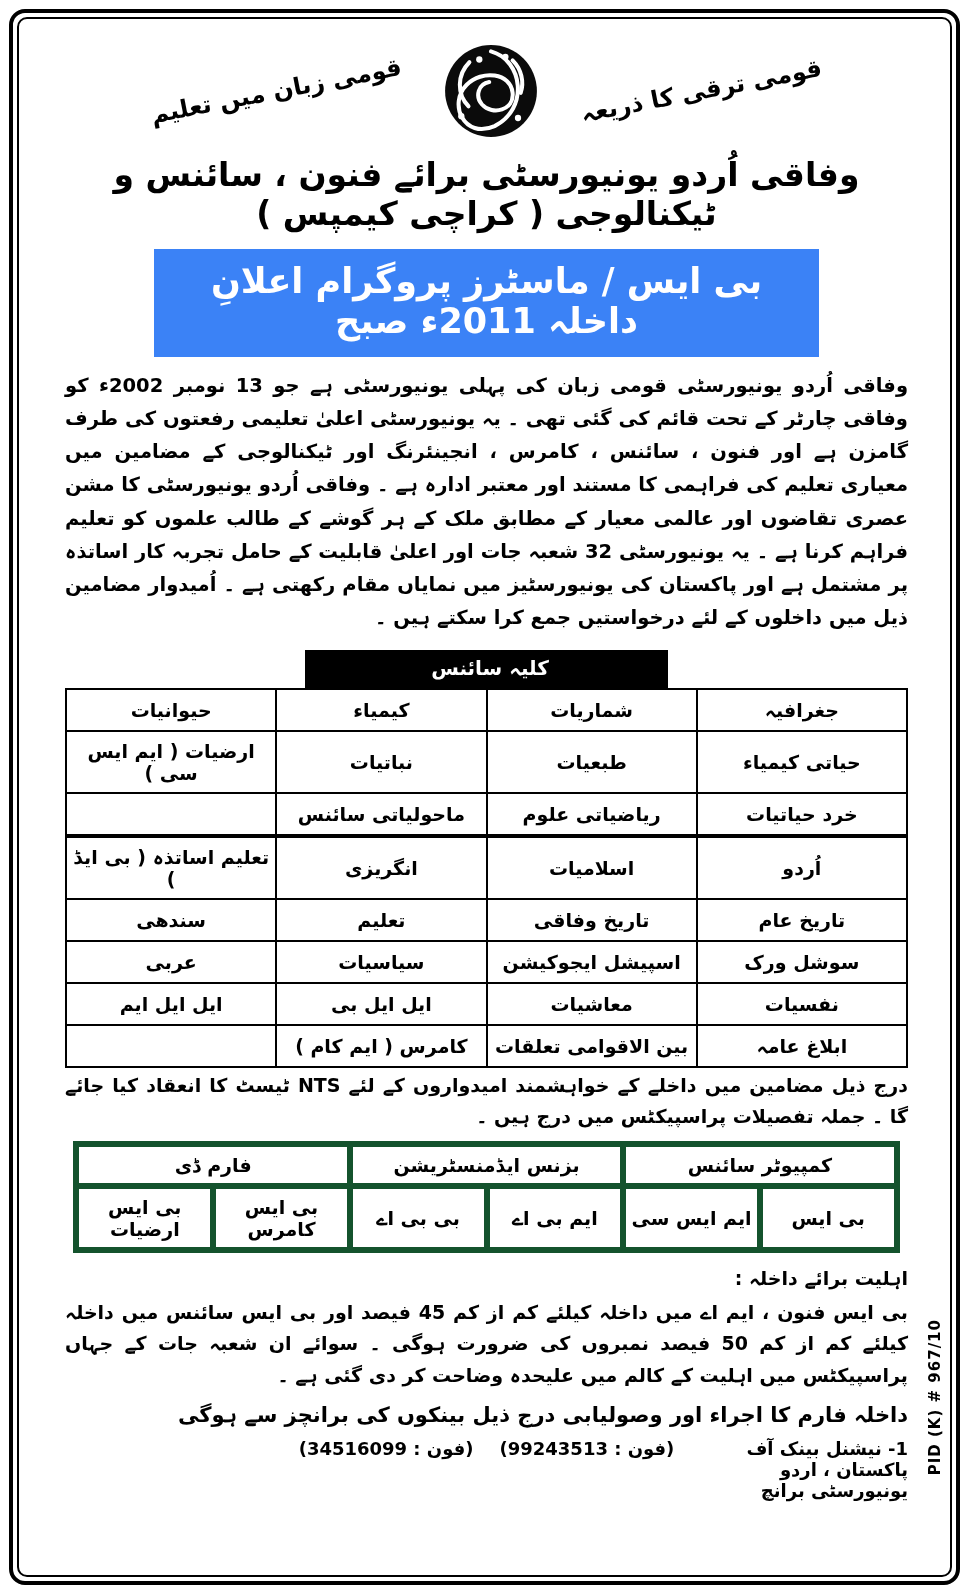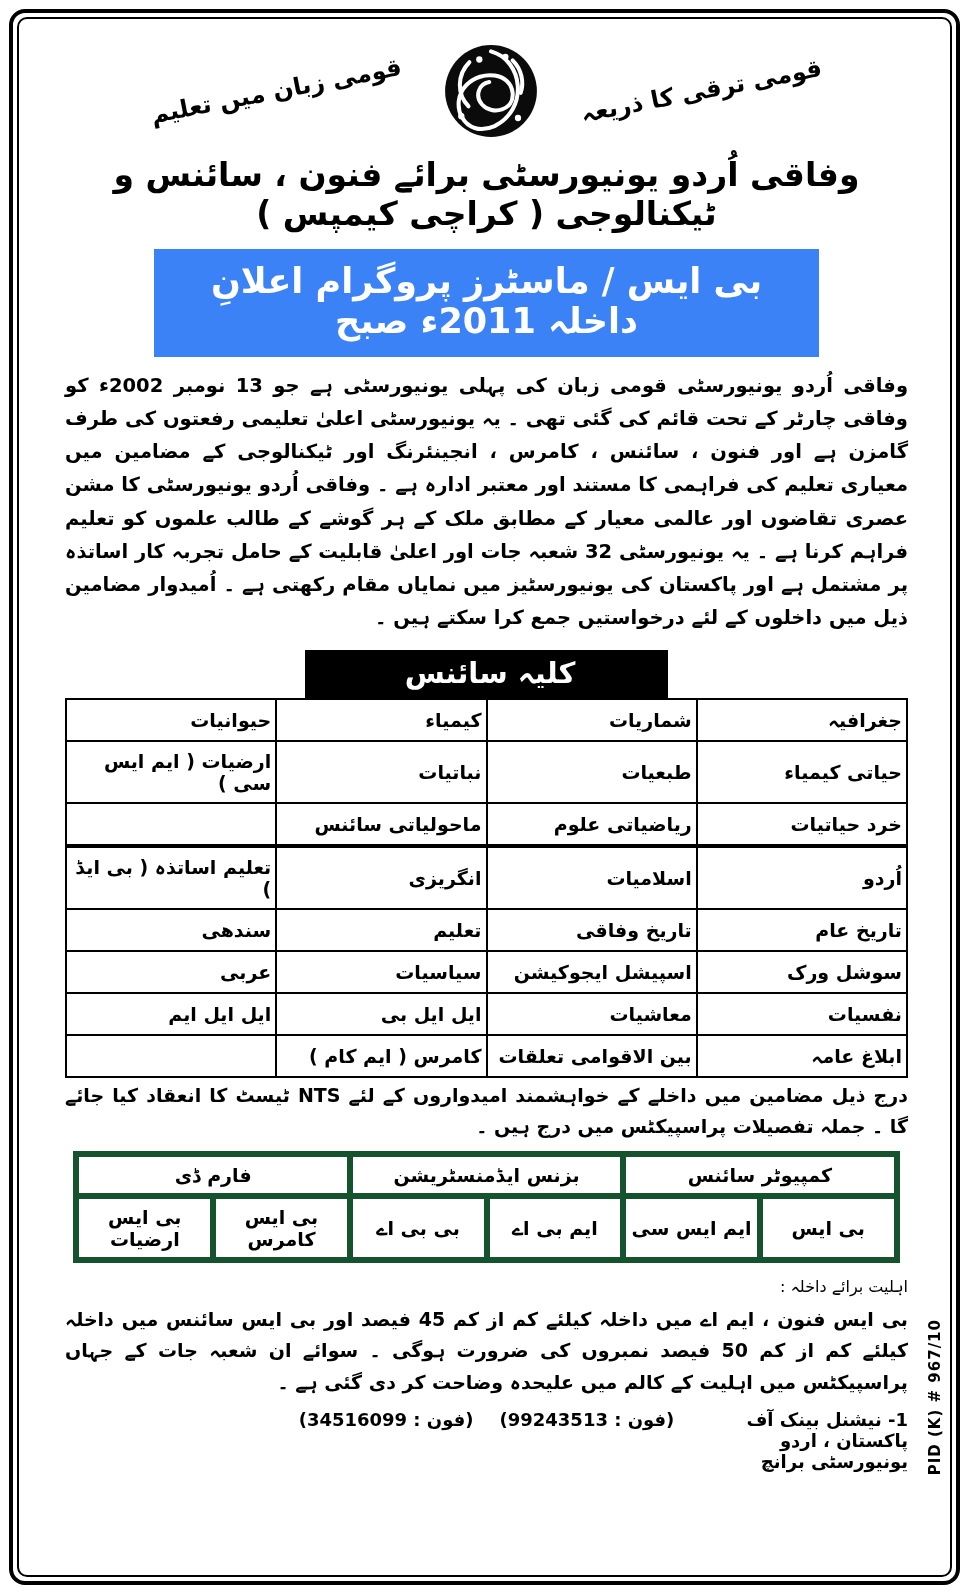--- a/index.html
+++ b/index.html
@@ -71,31 +71,32 @@
     line-height: 1.7;
     text-align: justify;
   }
 
   .fac-header {
     background: #000;
     color: #fff;
     width: 43%;
     margin: 16px auto 0 auto;
     text-align: center;
-    font-size: 29px;
+    font-size: 20px;
     font-weight: bold;
     padding: 6px 0 8px 7px;
   }
   table.subjects {
     width: 100%;
     border-collapse: collapse;
     table-layout: fixed;
   }
   table.subjects td, table.subjects th {
     border: 2px solid #000;
+    text-align: center;
     font-size: 19px;
     font-weight: bold;
     padding: 8px 4px;
     height: 42px;
   }
 
   .nts-heading {
     font-size: 24px;
     font-weight: bold;
     margin-top: 12px;
@@ -116,22 +117,22 @@
   table.nts th, table.nts td {
     border: 6px solid #14532d;
     text-align: center;
     font-size: 19px;
     font-weight: bold;
     padding: 7px 4px;
     height: 38px;
   }
 
   .elig-heading {
-    font-size: 16px;
-    font-weight: normal;
+    font-size: 19px;
+    font-weight: bold;
     margin-top: 14px;
   }
   .elig-body {
     font-size: 19px;
     font-weight: bold;
     line-height: 1.65;
     text-align: justify;
     margin-top: 8px;
   }
   .banks-heading {
@@ -273,20 +274,21 @@
           <td>بی بی اے</td>
           <td>بی ایس کامرس</td>
           <td>بی ایس ارضیات</td>
         </tr>
       </tbody>
         </table>
 
       <div class="elig-heading">اہلیت برائے داخلہ :</div>
       <div class="elig-body">بی ایس فنون ، ایم اے میں داخلہ کیلئے کم از کم 45 فیصد اور بی ایس سائنس میں داخلہ کیلئے کم از کم 50 فیصد نمبروں کی ضرورت ہوگی ۔ سوائے ان شعبہ جات کے جہاں پراسپیکٹس میں اہلیت کے کالم میں علیحدہ وضاحت کر دی گئی ہے ۔</div>
 
+      <div class="banks-heading">داخلہ فارم کا اجراء اور وصولیابی درج ذیل بینکوں کی برانچز سے ہوگی</div>
 
       <div class="bank-row">
         <div class="bank-item">
           <span>1- نیشنل بینک آف پاکستان ، اردو یونیورسٹی برانچ</span>
           <span class="bank-phone">(فون : 99243513)</span>
         </div>
         <div class="bank-item">
           <span class="bank-phone">(فون : 34516099)</span>
         </div>
       </div>

